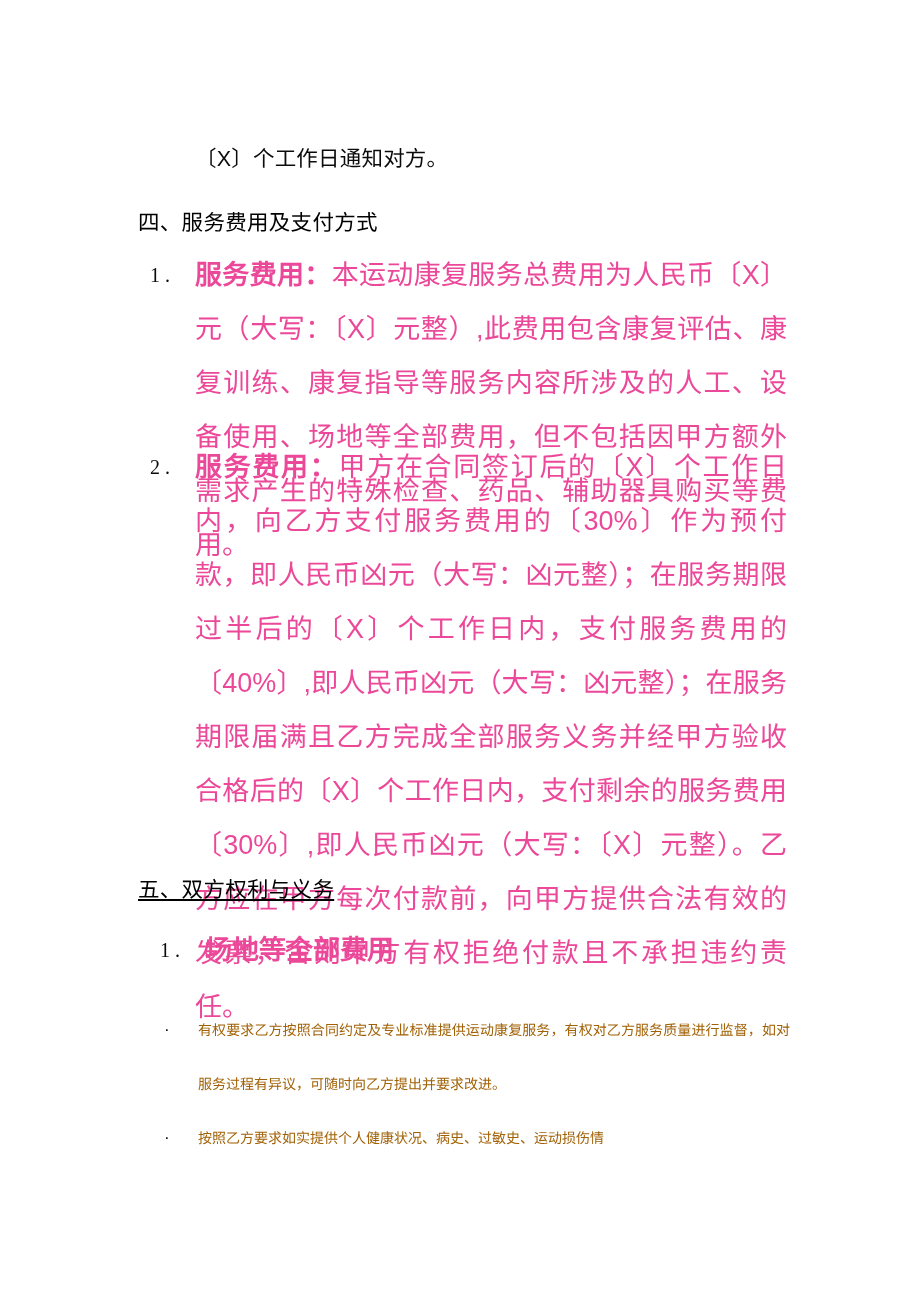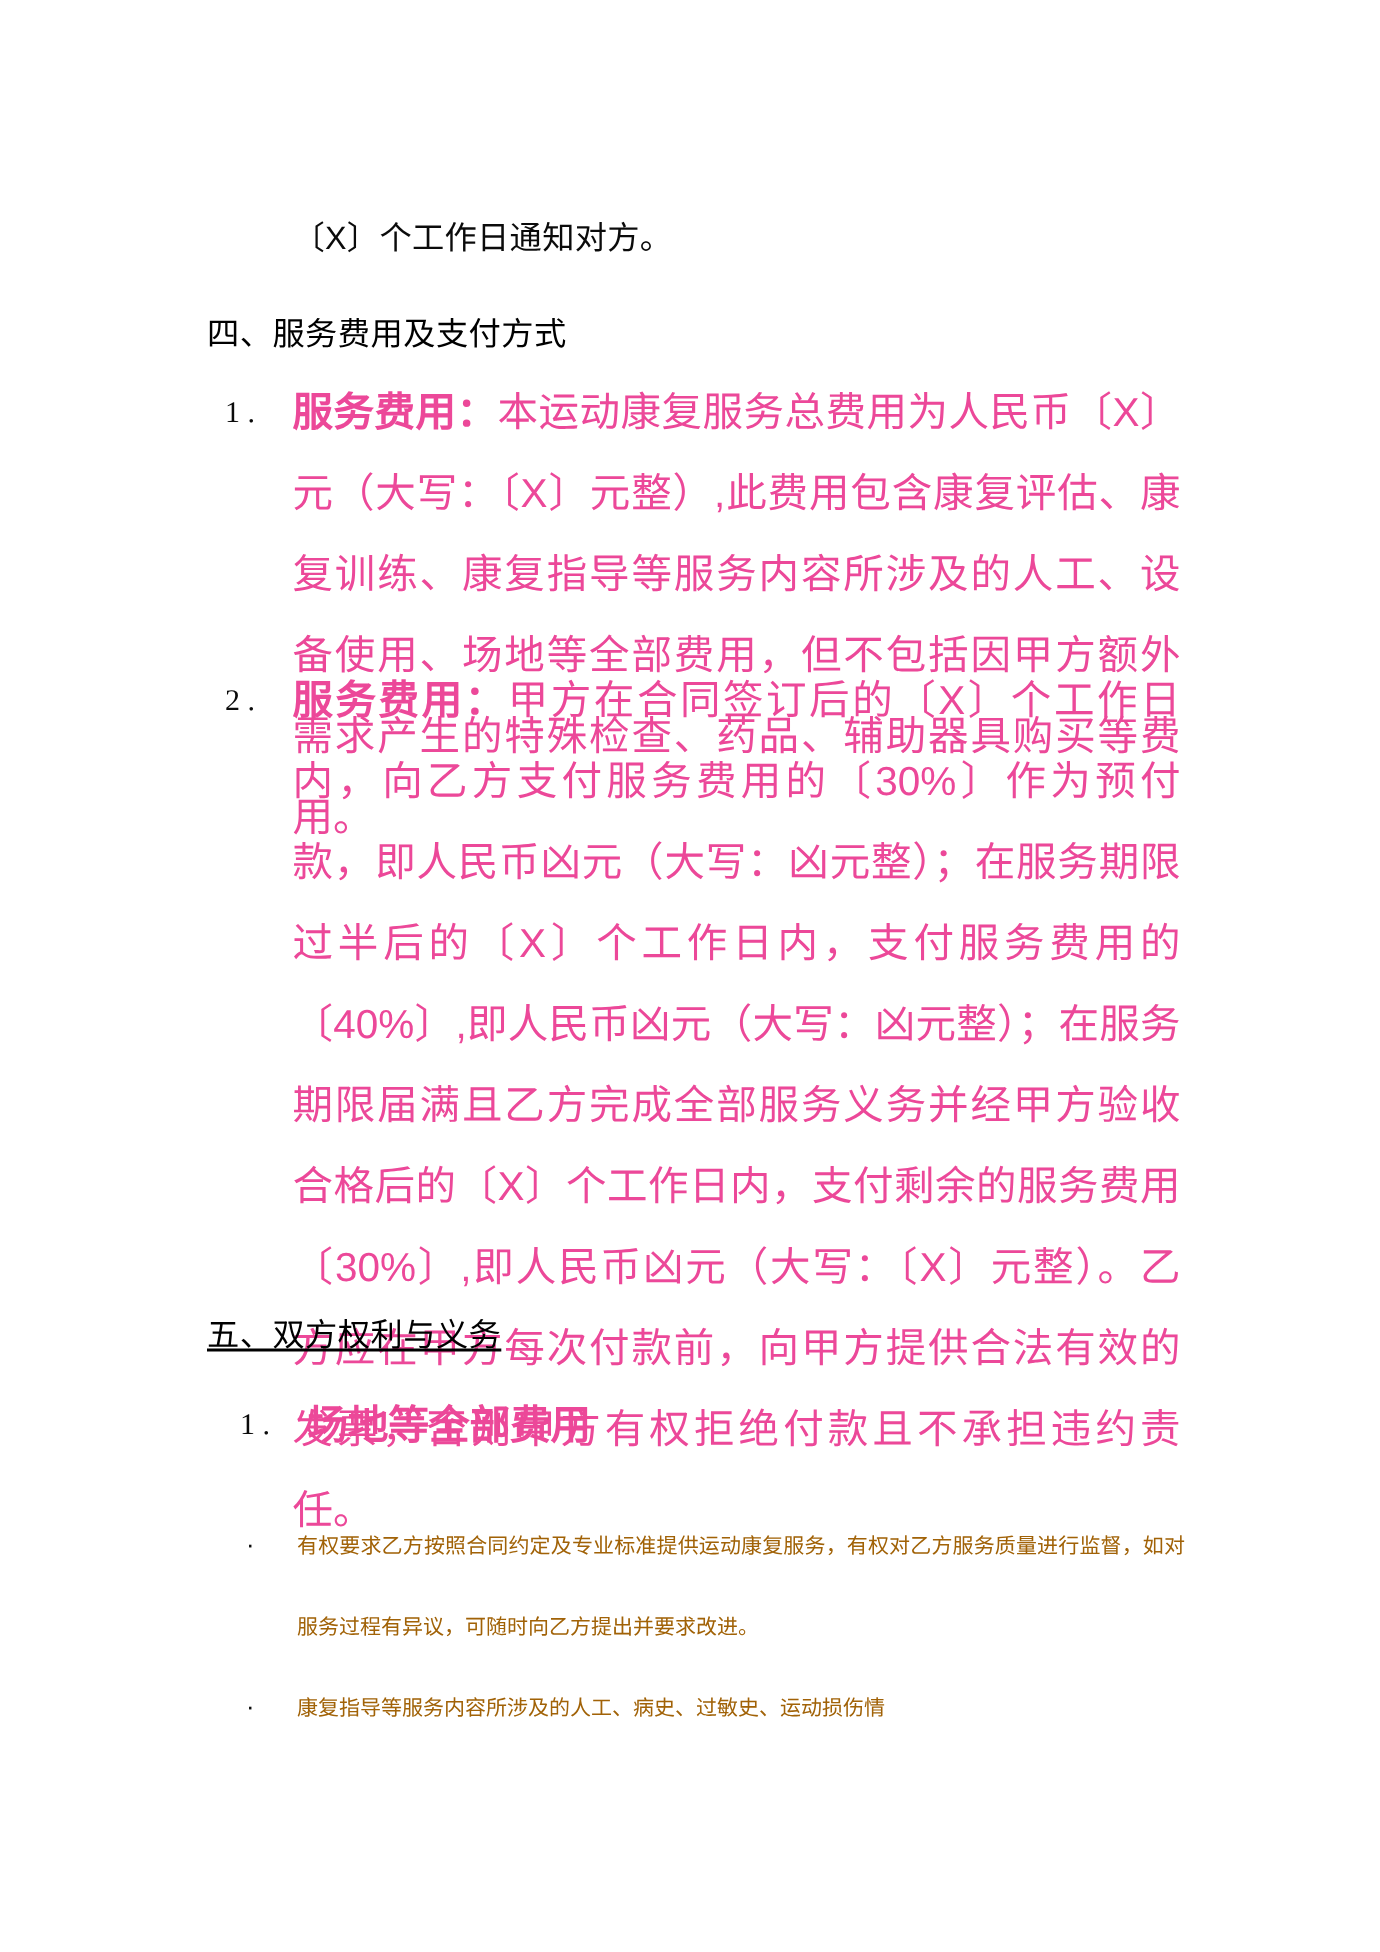--- a/index.html
+++ b/index.html
@@ -153,17 +153,17 @@
       <div class="body"><span class="lead">场地等全部费用</span></div>
     </div>
 
     <div class="ul-item b-one">
       <span class="dot">·</span>
       <div class="body">有权要求乙方按照合同约定及专业标准提供运动康复服务，有权对乙方服务质量进行监督，如对服务过程有异议，可随时向乙方提出并要求改进。</div>
     </div>
 
     <div class="ul-item b-two clip-bottom">
       <span class="dot">·</span>
-      <div class="body">康复指导等服务内容所涉及的人工、病史、过敏史、运动损伤情</div>
+      <div class="body">按照乙方要求如实提供个人健康状况、病史、过敏史、运动损伤情</div>
     </div>
 
   </div>
 </div>
 
 </body></html>

